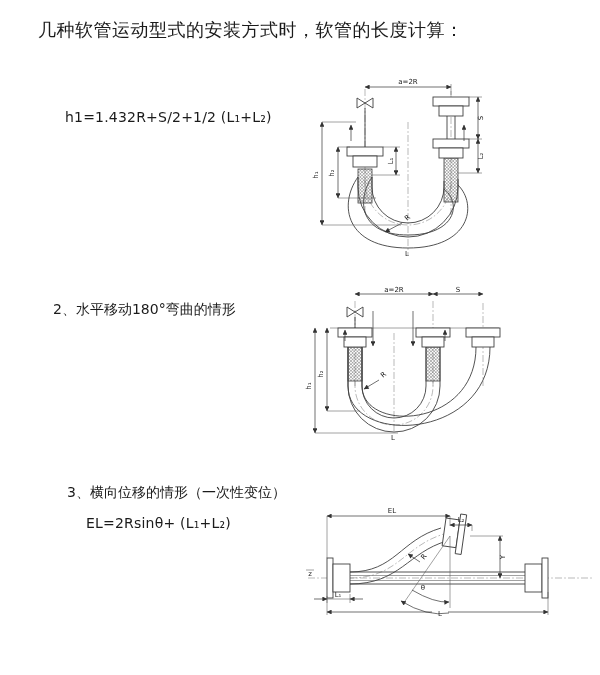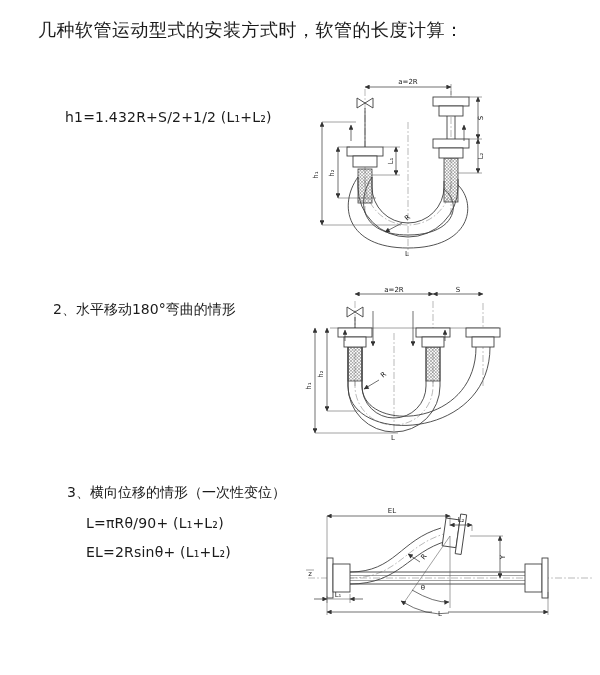--- a/index.html
+++ b/index.html
@@ -38,21 +38,20 @@
 <div class="section" style="left:46px; top:103px;">
   <div class="formula">h1=1.432R+S/2+1/2 (L₁+L₂)</div>
 </div>
 
 <div class="section" style="left:44px; top:301px;margin-left:9px;">
   <div class="heading">2、水平移动180°弯曲的情形</div>
 </div>
 
 <div class="section" style="left:44px; top:484px;margin-left:23px;">
   <div class="heading">3、横向位移的情形（一次性变位）</div>
-  <div class="formula">L=πRθ/90+ (L₁+L₂)</div>
   <div class="formula">EL=2Rsinθ+ (L₁+L₂)</div>
 </div>
 
 <svg id="d1" class="diagram" width="292" height="195" viewBox="0 0 292 195">
   <defs>
     <marker id="arr1" viewBox="0 0 10 10" refX="9.5" refY="5" markerWidth="9" markerHeight="7" orient="auto-start-reverse">
       <path d="M0,0 L10,5 L0,10 z" fill="#333"></path>
     </marker>
     <pattern id="hat1" width="3.2" height="3.2" patternUnits="userSpaceOnUse">
       <path d="M0,0 l3.2,3.2 M3.2,0 l-3.2,3.2" stroke="#606060" stroke-width="0.45"></path>

